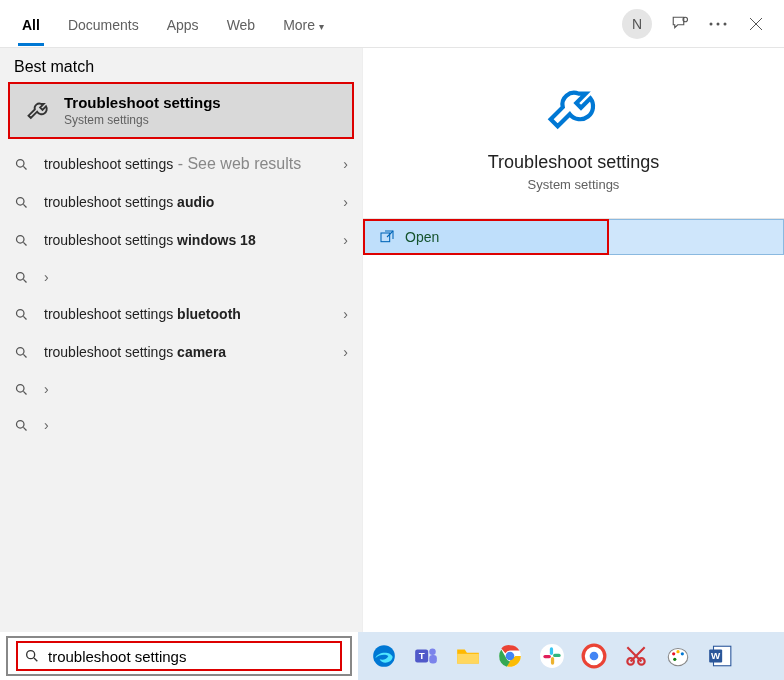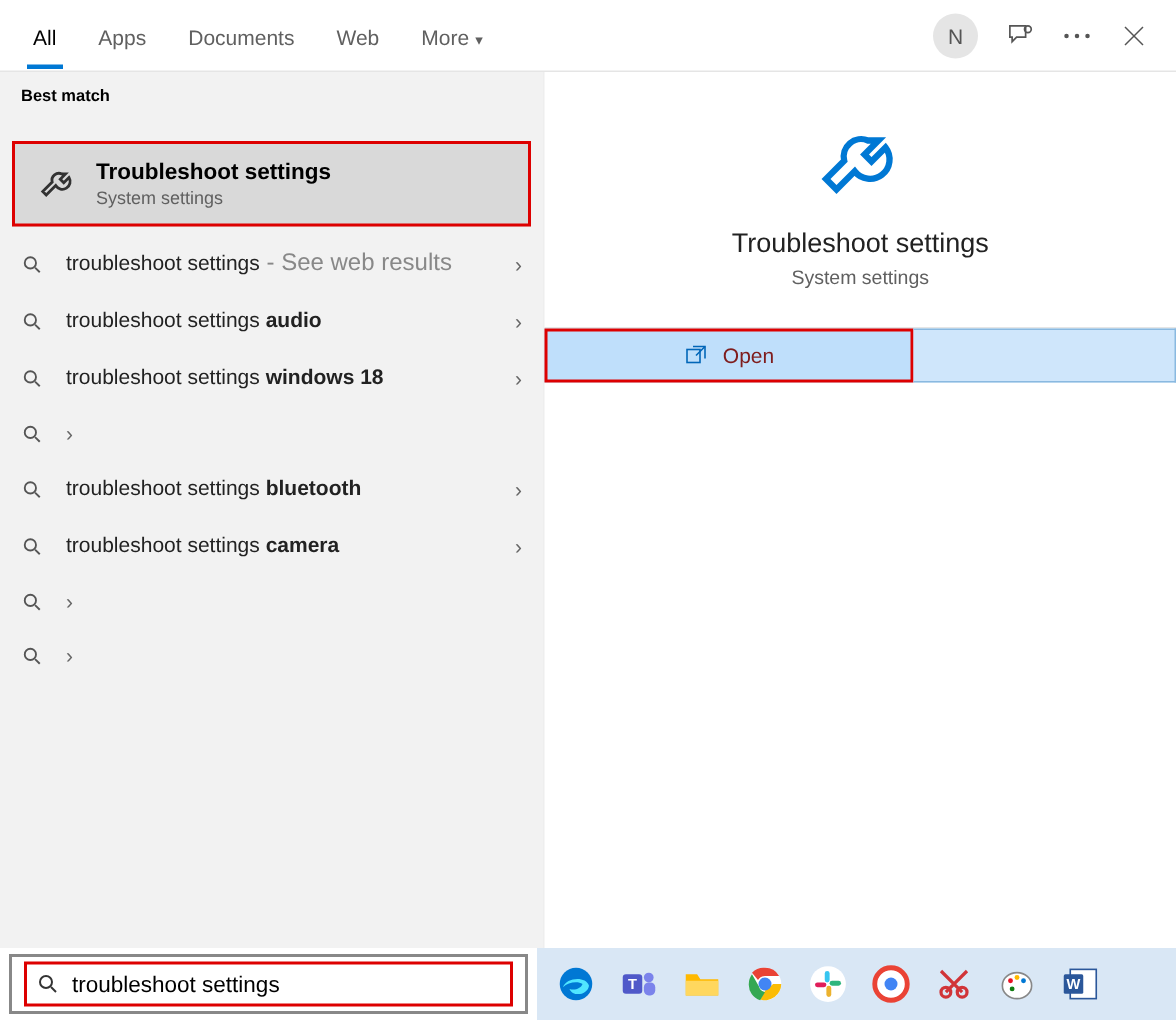--- a/index.html
+++ b/index.html
@@ -1,69 +1,69 @@
 <!DOCTYPE html>
 <html><head>
 <meta charset="utf-8">
 <style>
 * { margin: 0; padding: 0; box-sizing: border-box; font-family: "Segoe UI", sans-serif; }
 body { width: 784px; height: 680px; background: #fff; position: relative; overflow: hidden; }
 
 .top-bar { height: 48px; display: flex; align-items: center; border-bottom: 1px solid #e5e5e5; padding: 0 8px; }
 .tabs { display: flex; gap: 0; }
 .tab { padding: 14px 14px 12px; font-size: 14px; color: #606060; cursor: pointer; position: relative; }
-.tab.active { color: #000; font-weight: 400; }
+.tab.active { color: #000; font-weight: 700; }
 .tab.active::after { content: ""; position: absolute; left: 10px; right: 10px; bottom: -1px; height: 3px; background: #0078d4; }
 .tab .chev { font-size: 10px; margin-left: 4px; color: #606060; }
 .top-right { margin-left: auto; display: flex; align-items: center; gap: 18px; padding-right: 10px; }
 .avatar { width: 30px; height: 30px; border-radius: 50%; background: #e5e5e5; display: flex; align-items: center; justify-content: center; font-size: 14px; color: #555; }
 .top-icon { width: 20px; height: 20px; color: #555; display: flex; align-items: center; justify-content: center; cursor: pointer; }
 
 .main { display: flex; height: 584px; }
 .left-pane { width: 362px; background: #f2f2f2; overflow-y: auto; }
-.section-header { font-size: 11px; font-weight: 700; padding: 10px 14px 24px; color: #000; }
+.section-header { font-size: 16px; font-weight: 400; padding: 10px 14px 6px; color: #000; }
 
 .best-match { display: flex; align-items: center; padding: 10px 14px; background: #d9d9d9; border: 2px solid #d00; margin: 0 8px 6px; cursor: pointer; }
 .bm-icon { width: 30px; height: 30px; margin-right: 10px; display: flex; align-items: center; justify-content: center; }
 .bm-title { font-size: 15px; font-weight: 600; color: #000; }
 .bm-sub { font-size: 12px; color: #606060; margin-top: 2px; }
 
 .web-item { display: flex; align-items: center; padding: 10px 14px; cursor: pointer; }
 .wi-icon { width: 18px; margin-right: 12px; color: #555; display: flex; align-items: center; }
 .wi-text { flex: 1; font-size: 14px; color: #222; }
 .wi-text .bold { font-weight: 600; }
 .wi-hint { font-size: 16px; color: #888; }
 .wi-chev { color: #666; font-size: 14px; }
 
 .right-pane { flex: 1; background: #fff; display: flex; flex-direction: column; align-items: center; border-left: 1px solid #eee; }
 .detail-icon { margin-top: 34px; width: 56px; height: 56px; }
 .detail-title { font-size: 18px; color: #222; margin-top: 14px; }
 .detail-sub { font-size: 13px; color: #606060; margin-top: 4px; }
 .divider { width: 100%; height: 1px; background: #e5e5e5; margin-top: 26px; }
 .open-row { width: 100%; display: flex; }
-.open-btn { flex: 0 0 246px; background: #bfdffb; border: 2px solid #d00; padding: 8px 14px; display: flex; align-items: center; gap: 10px; font-size: 14px; color: #7f1d1d; cursor: pointer; justify-content: center; }
+.open-btn { flex: 0 0 246px; background: #bfdffb; border: 2px solid #d00; padding: 8px 14px; display: flex; align-items: center; gap: 10px; font-size: 14px; color: #14532d; cursor: pointer; }
 .open-rest { flex: 1; background: #cfe6fb; border: 1px solid #8ab9e0; border-left: none; }
 
 .task-bar { position: absolute; left: 0; right: 0; bottom: 0; height: 48px; display: flex; align-items: center; }
 .search-box { width: 346px; height: 40px; margin: 0 6px; background: #fff; border: 2px solid #888; display: flex; align-items: center; padding: 0 8px; }
 .search-box .inner { border: 2px solid #d00; flex: 1; height: 30px; display: flex; align-items: center; padding: 0 6px; gap: 8px; }
 .search-box input { border: none; outline: none; flex: 1; font-size: 15px; background: transparent; }
 .tray { flex: 1; background: #d9e7f5; height: 48px; display: flex; align-items: center; gap: 10px; padding: 0 10px; }
 .tray-icon { width: 32px; height: 32px; border-radius: 4px; display: flex; align-items: center; justify-content: center; font-size: 18px; cursor: pointer; }
 
 svg { display: block; }
 </style>
 </head>
 <body>
 
 <div class="top-bar">
   <div class="tabs">
     <div class="tab active">All</div>
+    <div class="tab">Documents</div>
     <div class="tab">Apps</div>
-    <div class="tab">Documents</div>
     <div class="tab">Web</div>
     <div class="tab"><span>More</span><span class="chev">▾</span></div>
   </div>
   <div class="top-right">
     <div class="avatar">N</div>
     <div class="top-icon">
       <svg width="18" height="18" viewBox="0 0 24 24" fill="none" stroke="#555" stroke-width="1.5">
           <path d="M3 3h14v10H9l-4 4v-4H3z"></path>
           <circle cx="19" cy="6" r="3"></circle>
         </svg>

